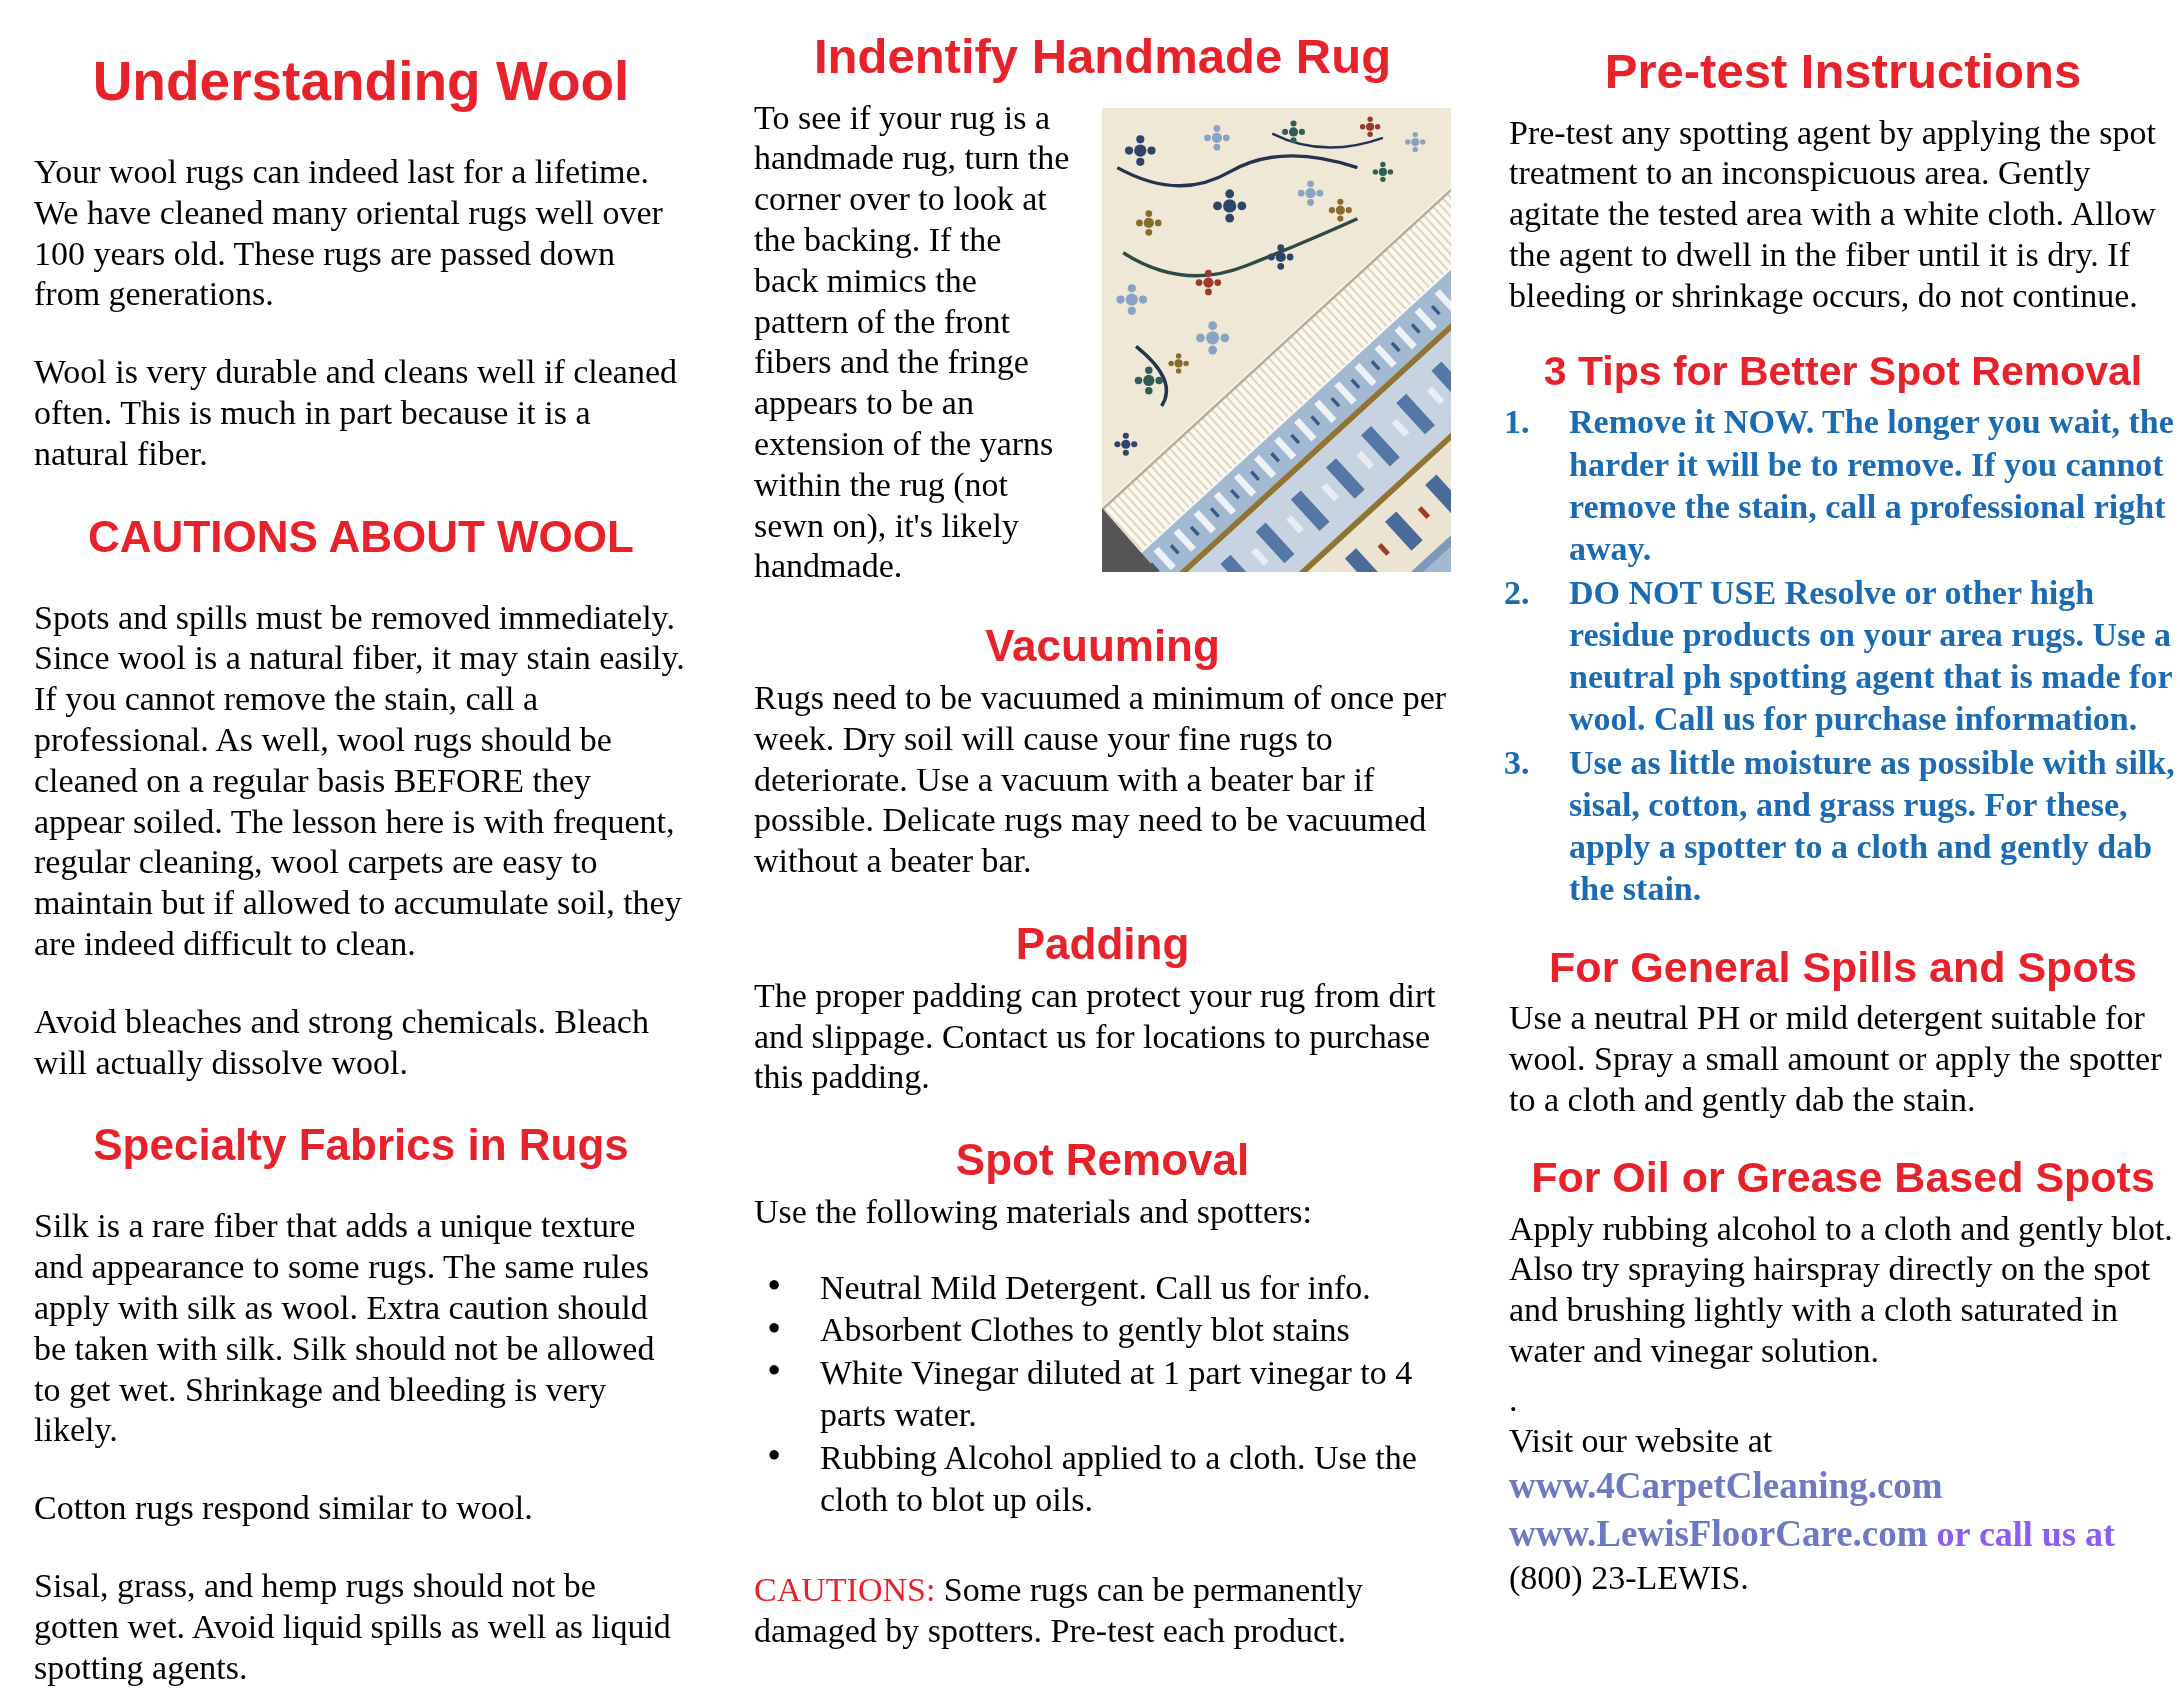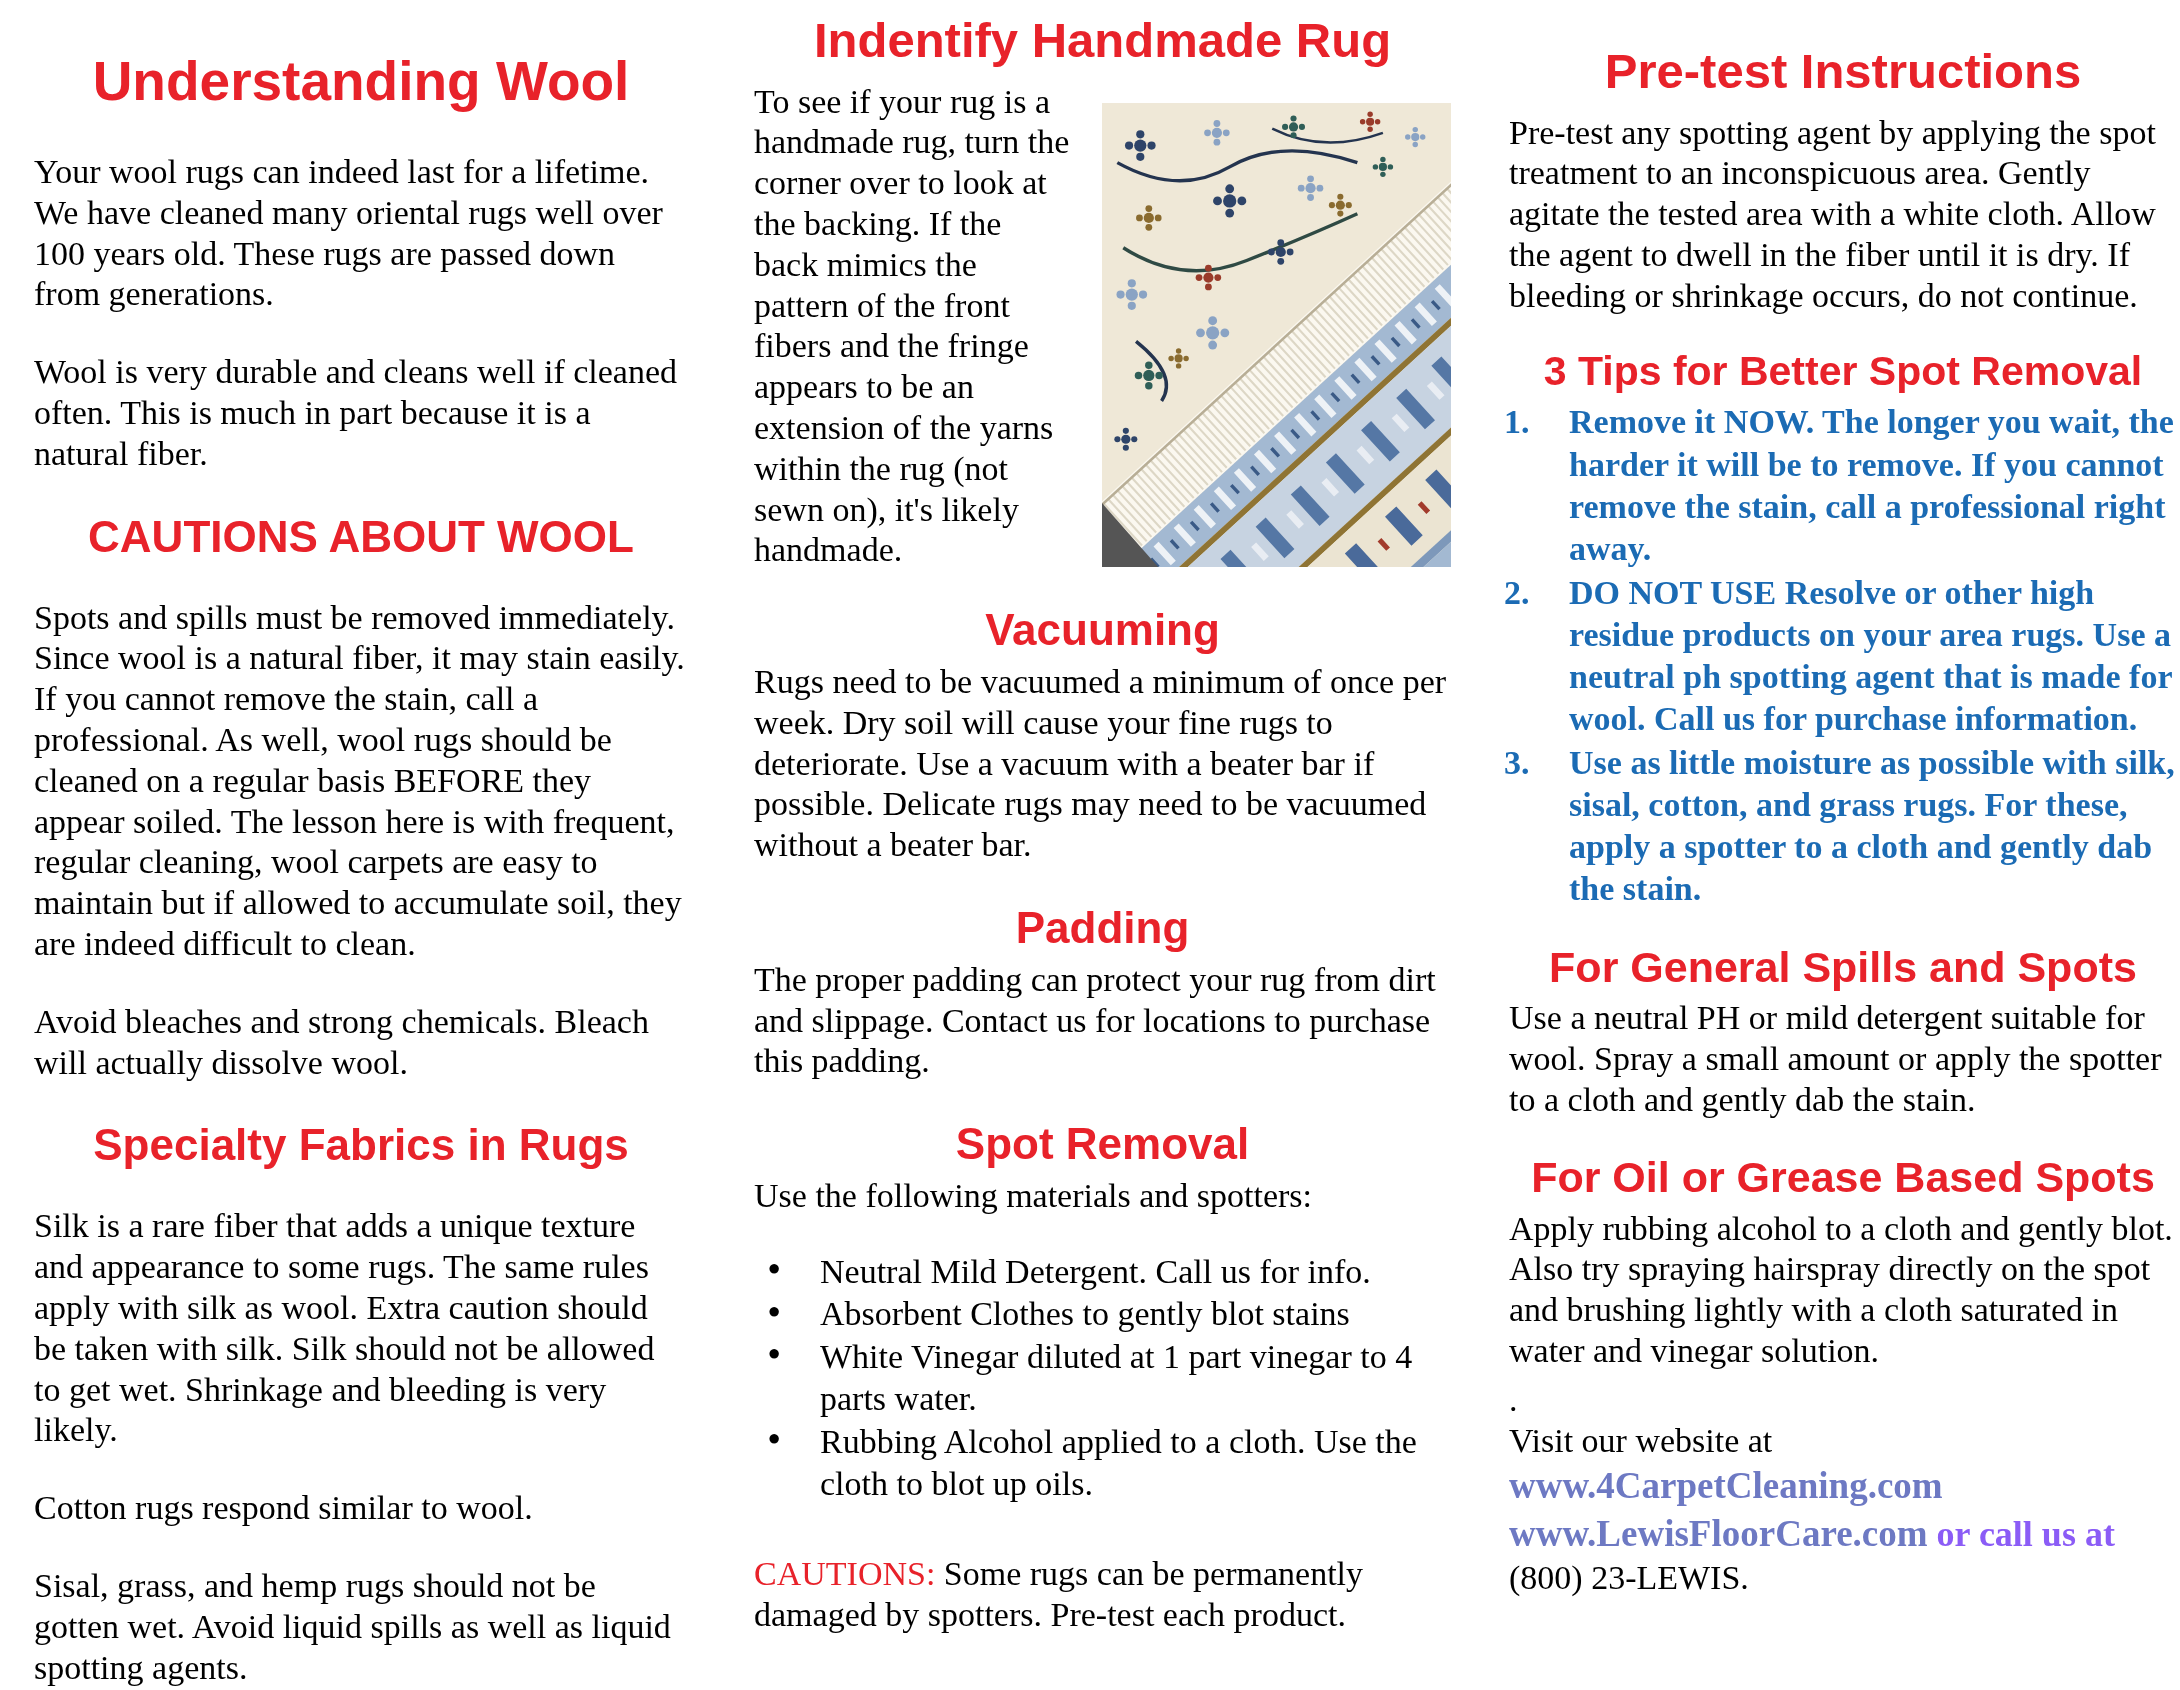--- a/index.html
+++ b/index.html
@@ -1,31 +1,31 @@
 <!DOCTYPE html>
 <html style="font-size:13.6px"><head>
 <meta charset="utf-8">
 <style>
   html,body{margin:0;padding:0;background:#ffffff;}
   .page{position:relative;width:2181px;height:1691px;background:#ffffff;overflow:hidden;
         font-family:"Liberation Serif",serif;color:#000;}
   .col{position:absolute;}
   .c1{left:34px;top:37px;width:654px;}
-  .c2{left:754px;top:12px;width:697px;}
+  .c2{left:754px;top:28px;width:697px;}
   .c3{left:1509px;top:43px;width:668px;}
   p{margin:0 0 37px;font-size:34px;line-height:1.2;}
   .hd{font-family:"Liberation Sans",sans-serif;font-weight:bold;color:#e8222a;text-align:center;}
   .t1{font-size:55px;margin:12px 0 39px;}
   .t2{font-size:49px;margin:0 0 13.6px;}
   .t3{font-size:49px;margin:0 0 13.6px;}
   .sh1{font-size:44px;margin:13.6px 0 36px;}
   .sh2{font-size:44px;margin:34px 0 6.8px;}
   .sh3{font-size:41px;margin:22px 0 6.8px;}
   .sh4{font-size:43px;margin:32px 0 6.8px;}
-  .idrow{display:flex;gap:32px;align-items:flex-end;}
+  .idrow{display:flex;gap:32px;align-items:center;}
   .idtext{width:322px;font-size:34px;line-height:1.2;margin:0;}
   .rugbox{flex:0 0 349px;}
   .bullets{list-style:none;margin:34px 0 0;padding:0;font-size:34px;line-height:1.25;}
   .bullets li{position:relative;padding-left:66px;}
   .bullets li::before{content:"\25CF";position:absolute;left:13.6px;top:3.4px;font-size:22px;}
   .caution{margin-top:48px;font-size:34px;line-height:1.2;}
   .caution-label{color:#e8222a;}
   .tips{counter-reset:n;list-style:none;margin:0;padding:0;color:#1b6bb4;
         font-weight:bold;font-size:34px;line-height:1.24;}
   .tips li{counter-increment:n;position:relative;margin-left:60px;margin-bottom:1.7px;}

